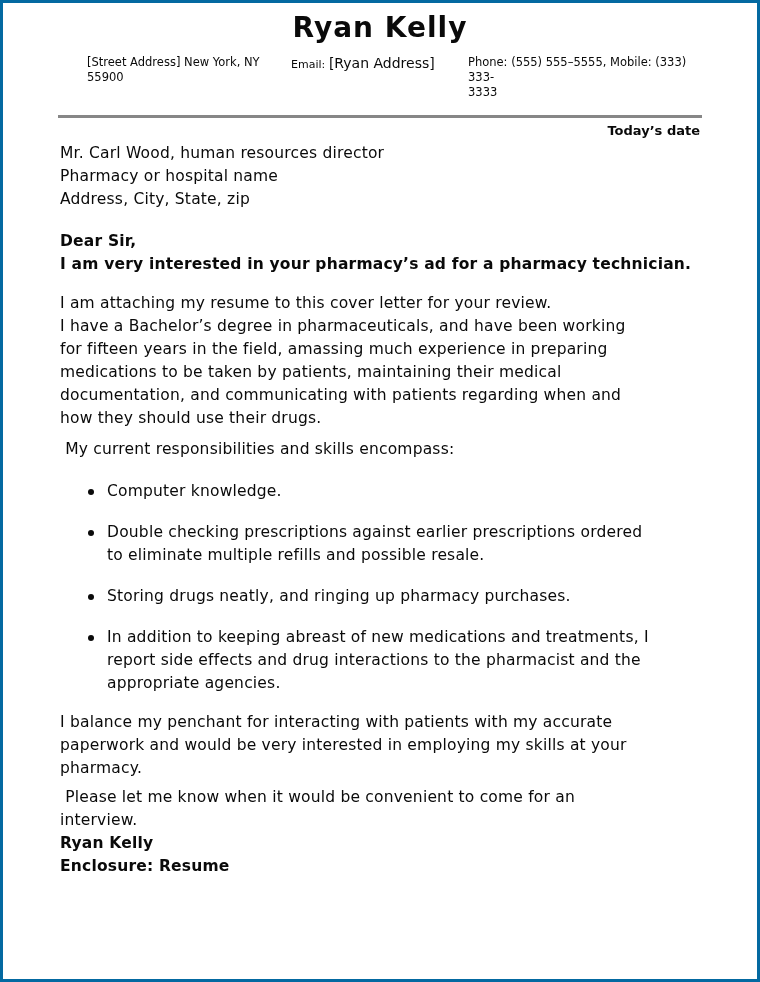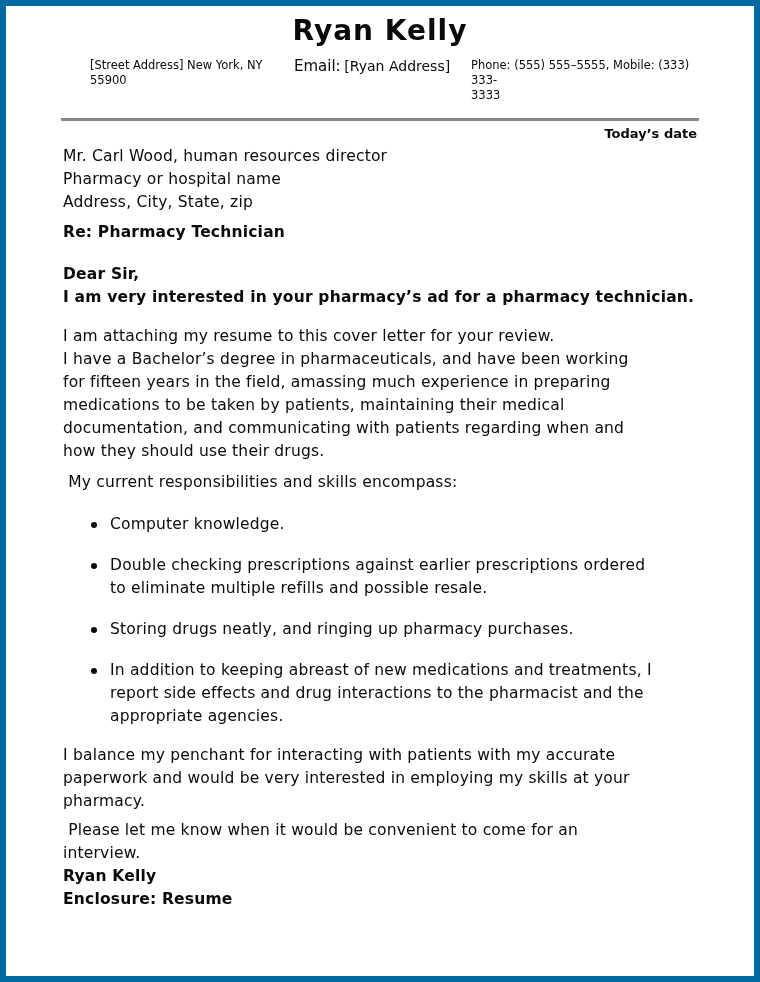--- a/index.html
+++ b/index.html
@@ -6,21 +6,21 @@
   html, body { background: #ffffff; }
   body {
     font-family: "DejaVu Sans", "Liberation Sans", sans-serif;
     color: #0a0a0a;
   }
   .page {
     position: relative;
     width: 760px;
     height: 982px;
     background: #ffffff;
-    border: 6px solid #0369a1;
+    border: 3px solid #0369a1;
     overflow: hidden;
   }
   
   .title {
     margin-top: 8px;
     text-align: center;
     font-size: 28px;
     line-height: 33px;
     font-weight: bold;
     letter-spacing: 1px;
@@ -29,21 +29,21 @@
   .contact-row {
     display: flex;
     align-items: flex-start;
     padding: 0 52px 0 84px;
     margin-top: 11px;
     font-size: 11.5px;
     line-height: 15px;
   }
   .contact-address { width: 204px; white-space: pre-wrap; }
   .contact-email  { width: 177px; padding-top: 1px; }
-  .contact-email .email-label { font-size: 15px; }
+  .contact-email .email-label { font-size: 11px; }
   .contact-email .email-value { font-size: 14px; }
   .contact-phone  { flex: 1; white-space: pre-wrap; }
   .rule {
     margin: 15px 55px 0 55px;
     height: 3px;
     background: #878787;
   }
   .date-line {
     margin-top: 2px;
     padding: 0 57px;
@@ -113,21 +113,20 @@
   <div class="date-line">Today’s date</div>
 
   <div class="content">
 
     <div class="recipient-block">
       <div class="pre">Mr. Carl Wood, human resources director</div>
       <div class="pre">Pharmacy or hospital name</div>
       <div class="pre">Address, City, State, zip</div>
     </div>
 
-    <div class="subject pre">Re: Pharmacy Technician</div>
 
     <div class="salutation-block">
       <div class="pre">Dear Sir,</div>
       <div class="pre">I am very interested in your pharmacy’s ad for a pharmacy technician.</div>
     </div>
 
     <div class="attach-block">
       <div class="pre">I am attaching my resume to this cover letter for your review.</div>
       <div class="pre">I have a Bachelor’s degree in pharmaceuticals, and have been working
 for fifteen years in the field, amassing much experience in preparing

